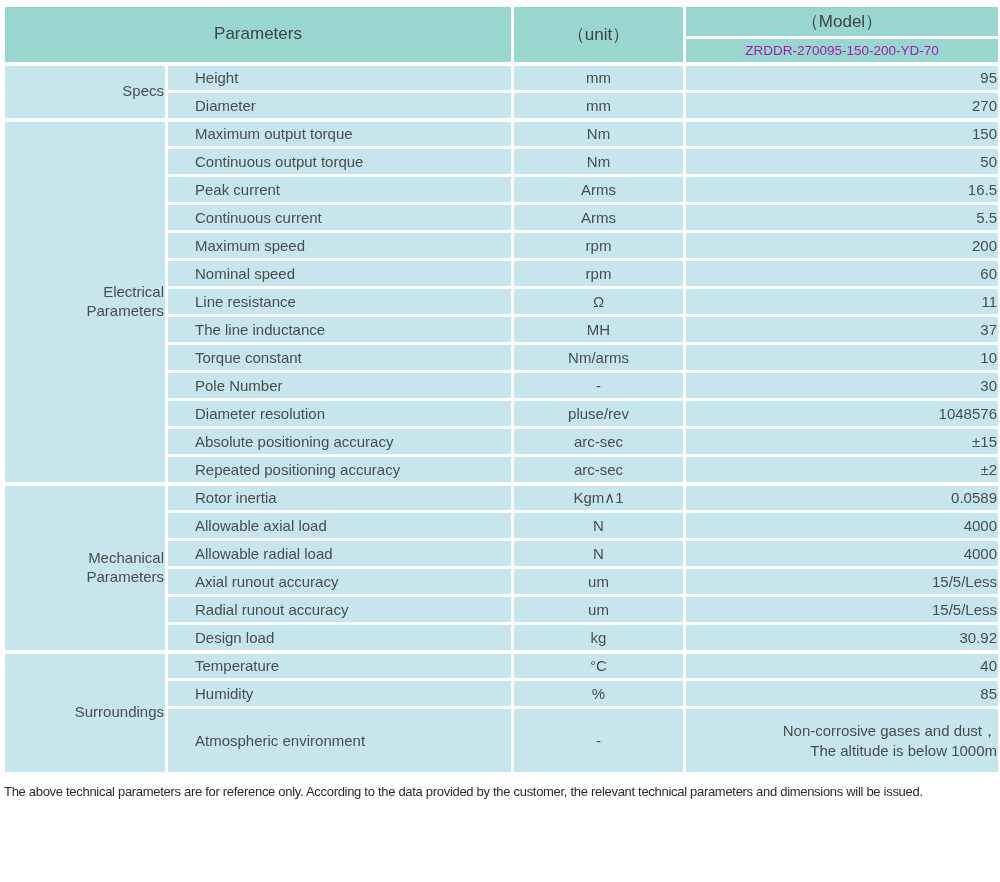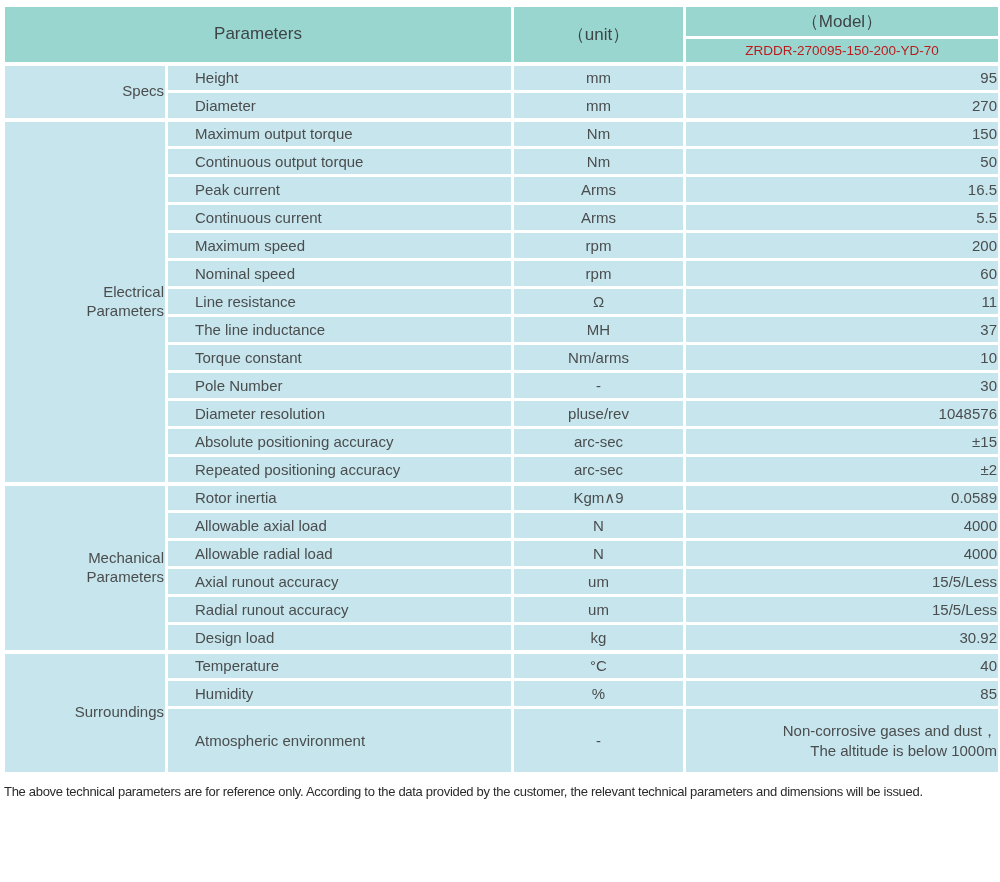--- a/index.html
+++ b/index.html
@@ -27,21 +27,21 @@
     font-size: 17px;
     text-align: center;
   }
   .spec-table td {
     background: #c7e5ed;
     color: #4a4d4e;
     font-size: 15px;
   }
   tr.header-row1 { height: 32px; }
   tr.header-row2 { height: 26px; }
-  th.model-value-cell { font-size: 13.5px; color: #b91c1c; }
+  th.model-value-cell { font-size: 13.5px; color: #a21caf; }
   tr.data-row { height: 28px; }
   tr.tall-row { height: 66px; }
   tr.group-start td { border-top-width: 4px; }
   td.group-cell { text-align: right; line-height: 1.25; }
   td.param-cell { text-align: left; padding-left: 27px; }
   td.unit-cell  { text-align: center; }
   td.value-cell { text-align: right; line-height: 1.3; }
   .footer-note {
     margin: 9px 0 0 4px;
     font-size: 13px;
@@ -151,21 +151,21 @@
         <td class="param-cell">Repeated positioning accuracy</td>
         <td class="unit-cell">arc-sec</td>
         <td class="value-cell">±2</td>
       </tr>
       <tr class="data-row group-start">
         <td class="group-cell" rowspan="6">
           <div>Mechanical</div>
           <div>Parameters</div>
         </td>
         <td class="param-cell">Rotor inertia</td>
-        <td class="unit-cell">Kgm∧9</td>
+        <td class="unit-cell">Kgm∧1</td>
         <td class="value-cell">0.0589</td>
       </tr>
       <tr class="data-row">
         <td class="param-cell">Allowable axial load</td>
         <td class="unit-cell">N</td>
         <td class="value-cell">4000</td>
       </tr>
       <tr class="data-row">
         <td class="param-cell">Allowable radial load</td>
         <td class="unit-cell">N</td>

